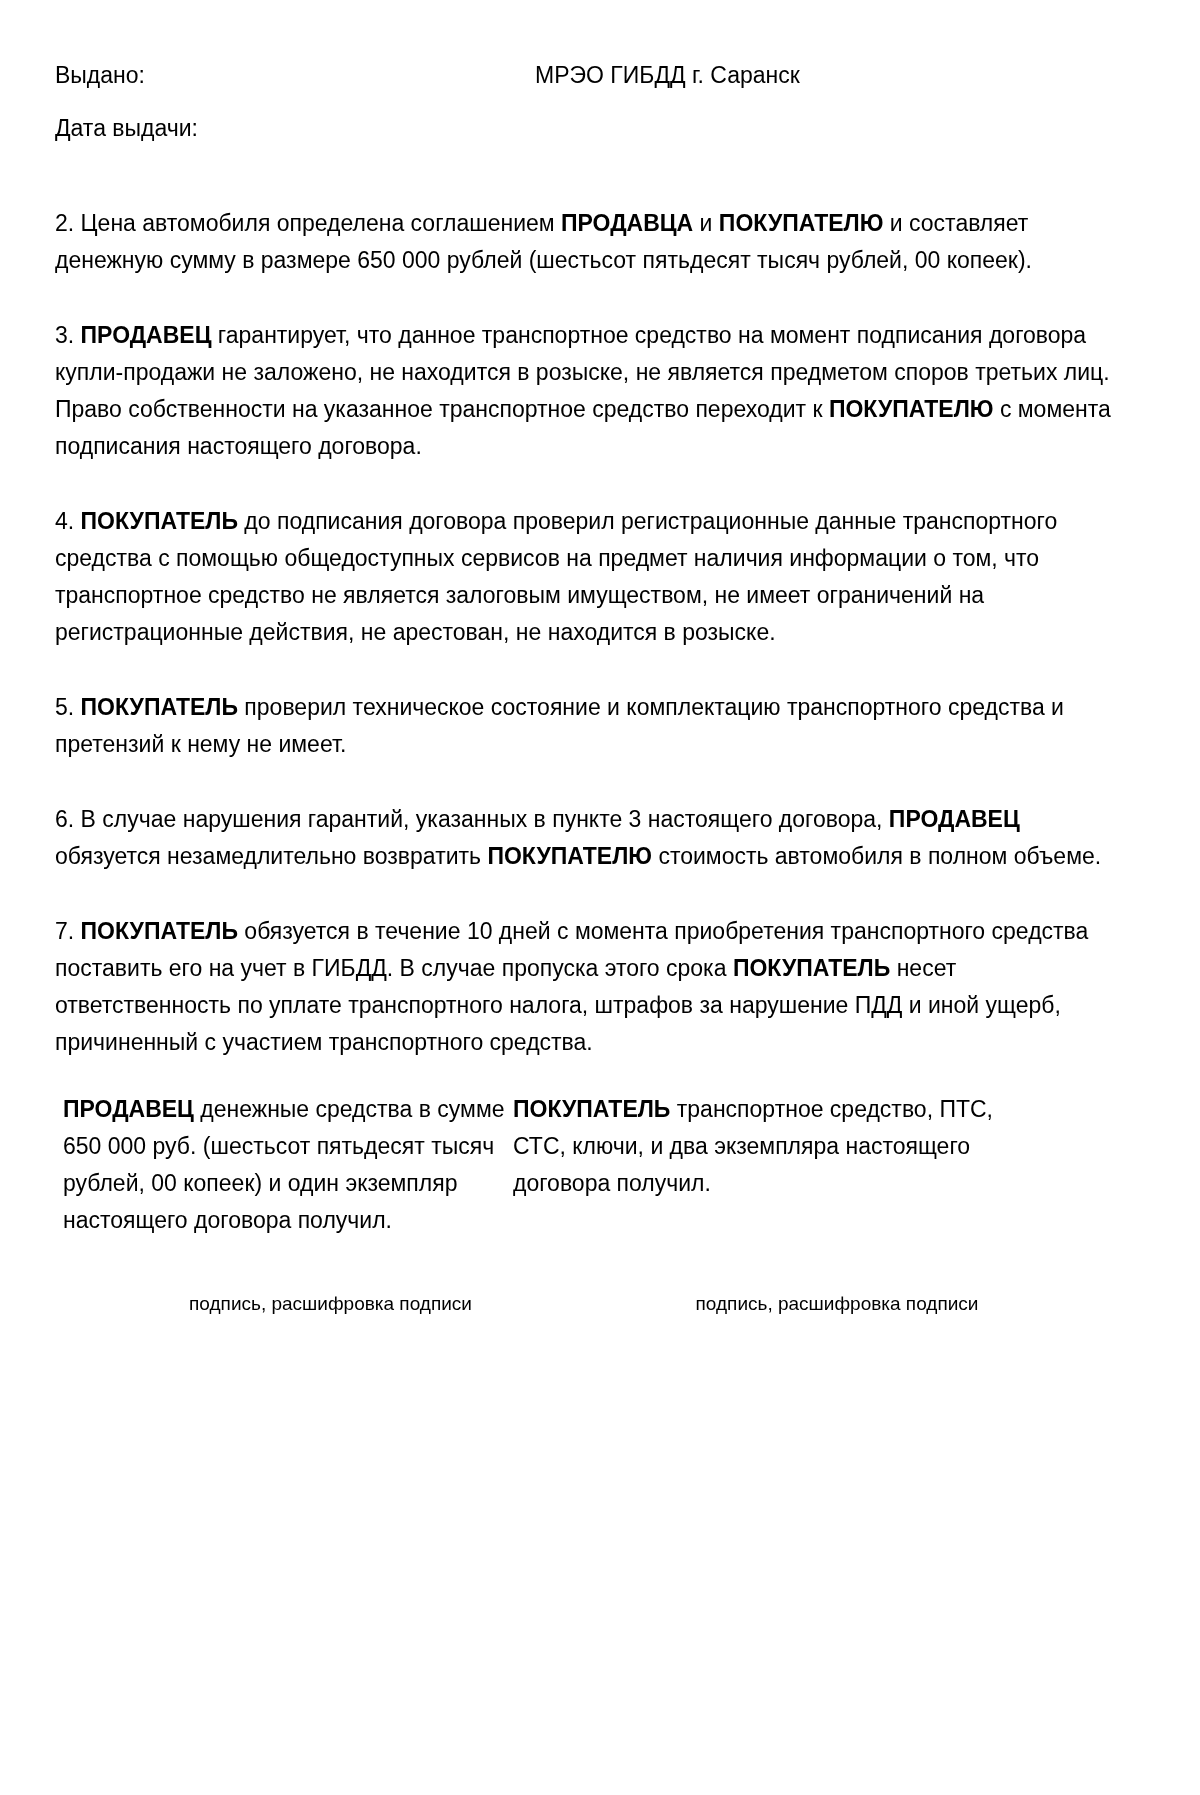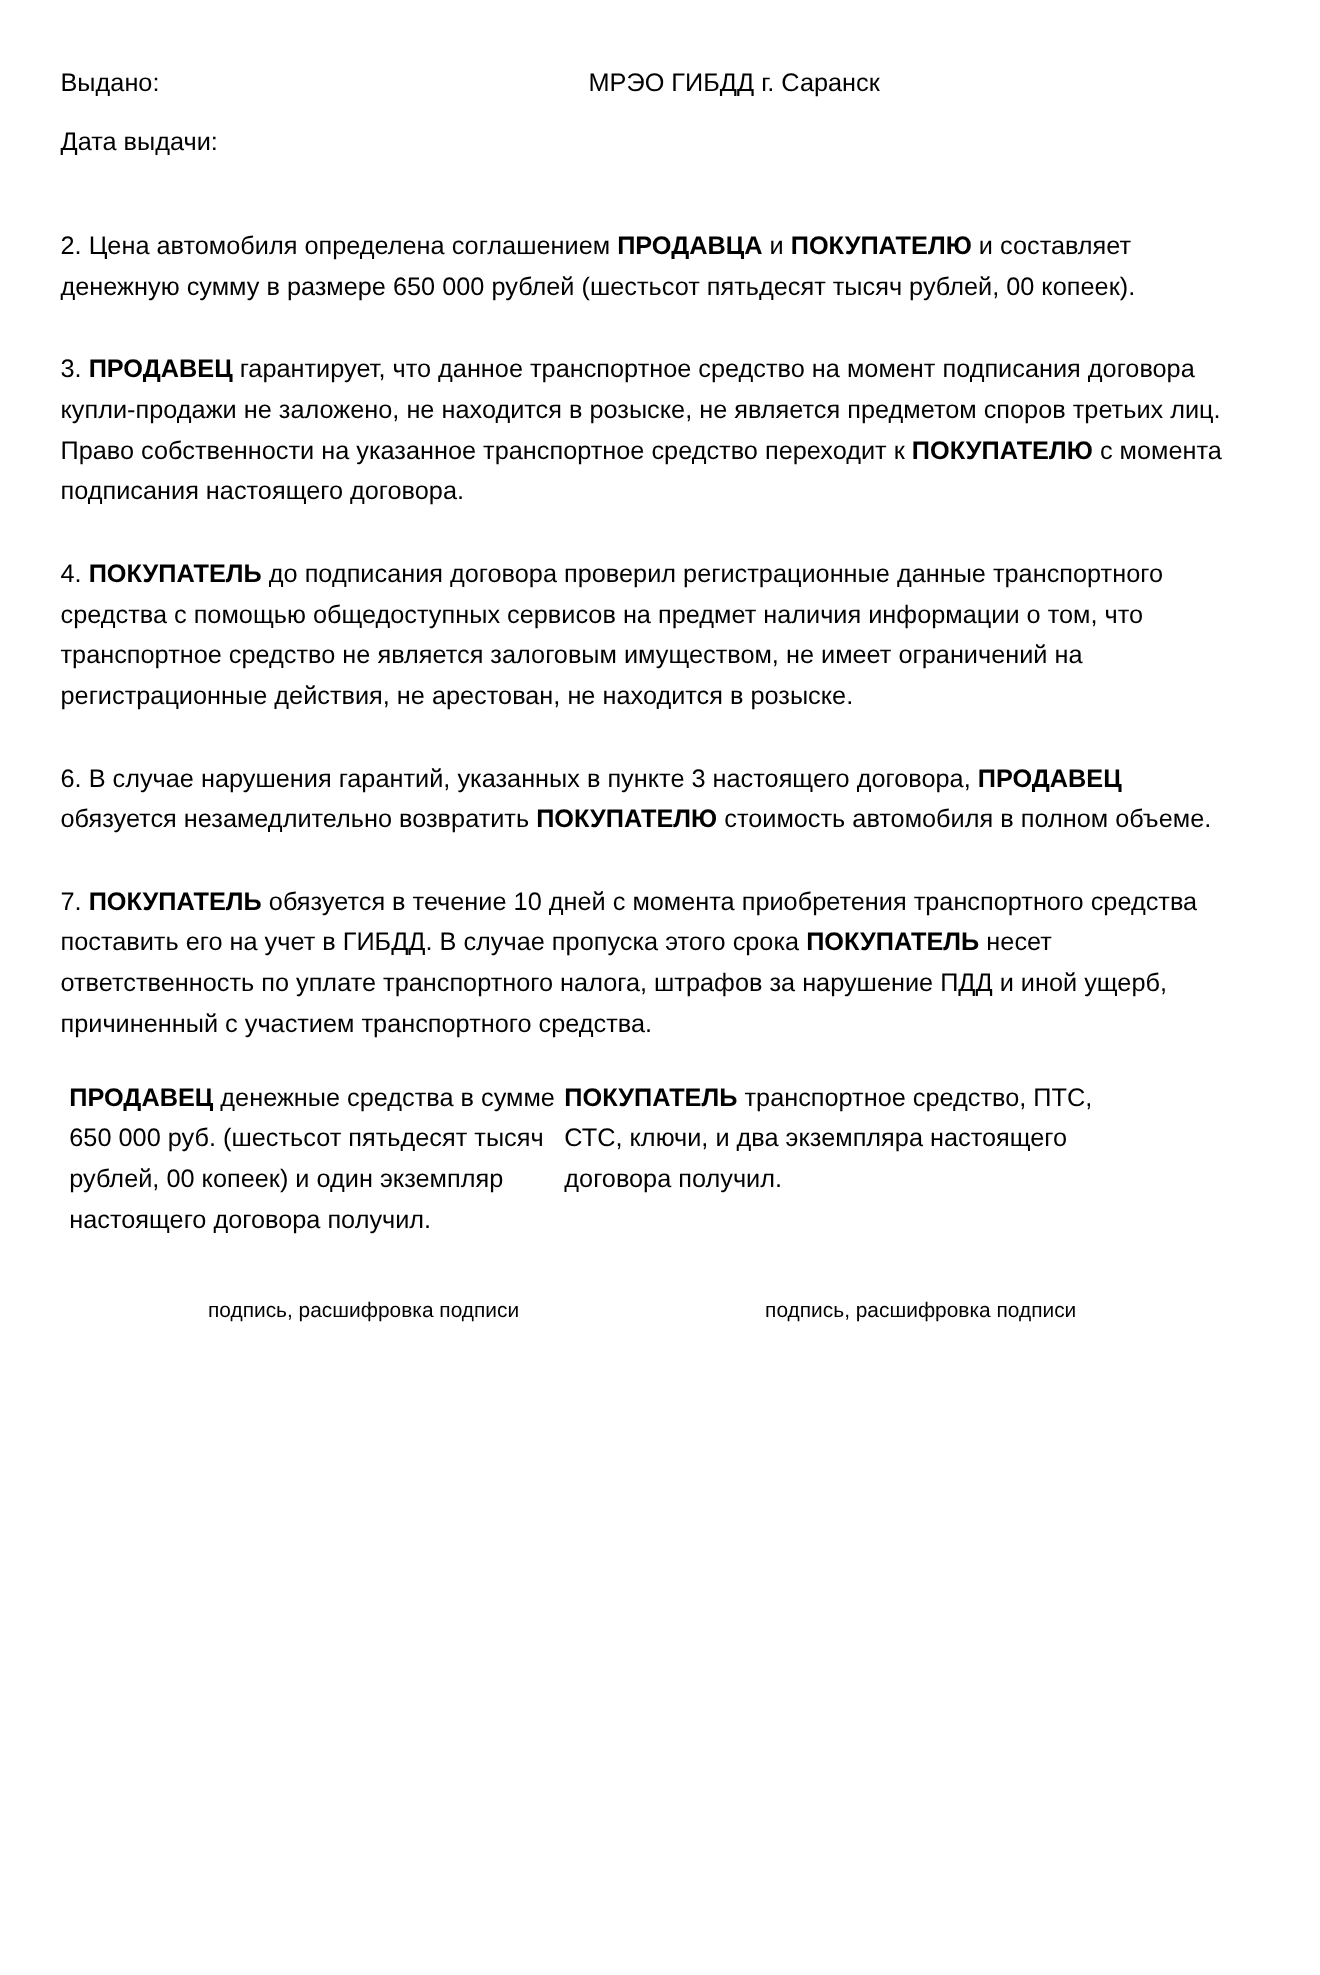--- a/index.html
+++ b/index.html
@@ -81,20 +81,21 @@
   </div>
 
   <div class="hdr-row">
     <div class="hdr-label">Дата выдачи:</div>
   </div>
 
   <div class="clauses">
     <p class="clause">2. Цена автомобиля определена соглашением <b>ПРОДАВЦА</b> и <b>ПОКУПАТЕЛЮ</b> и составляет денежную сумму в размере 650 000 рублей (шестьсот пятьдесят тысяч рублей, 00 копеек).</p>
     <p class="clause">3. <b>ПРОДАВЕЦ</b> гарантирует, что данное транспортное средство на момент подписания договора купли-продажи не заложено, не находится в розыске, не является предметом споров третьих лиц. Право собственности на указанное транспортное средство переходит к <b>ПОКУПАТЕЛЮ</b> с момента подписания настоящего договора.</p>
     <p class="clause">4. <b>ПОКУПАТЕЛЬ</b> до подписания договора проверил регистрационные данные транспортного средства с помощью общедоступных сервисов на предмет наличия информации о том, что транспортное средство не является залоговым имуществом, не имеет ограничений на регистрационные действия, не арестован, не находится в розыске.</p>
+    <p class="clause">5. <b>ПОКУПАТЕЛЬ</b> проверил техническое состояние и комплектацию транспортного средства и претензий к нему не имеет.</p>
     <p class="clause">6. В случае нарушения гарантий, указанных в пункте 3 настоящего договора, <b>ПРОДАВЕЦ</b> обязуется незамедлительно возвратить <b>ПОКУПАТЕЛЮ</b> стоимость автомобиля в полном объеме.</p>
     <p class="clause">7. <b>ПОКУПАТЕЛЬ</b> обязуется в течение 10 дней с момента приобретения транспортного средства поставить его на учет в ГИБДД. В случае пропуска этого срока <b>ПОКУПАТЕЛЬ</b> несет ответственность по уплате транспортного налога, штрафов за нарушение ПДД и иной ущерб, причиненный с участием транспортного средства.</p>
   </div>
 
   <div class="handover">
     <div class="handover-col"><b>ПРОДАВЕЦ</b> денежные средства в сумме 650 000 руб. (шестьсот пятьдесят тысяч рублей, 00 копеек) и один экземпляр настоящего договора получил.</div>
     <div class="handover-col"><b>ПОКУПАТЕЛЬ</b> транспортное средство, ПТС, СТС, ключи, и два экземпляра настоящего договора получил.</div>
   </div>
 
   <div class="sign-row">

